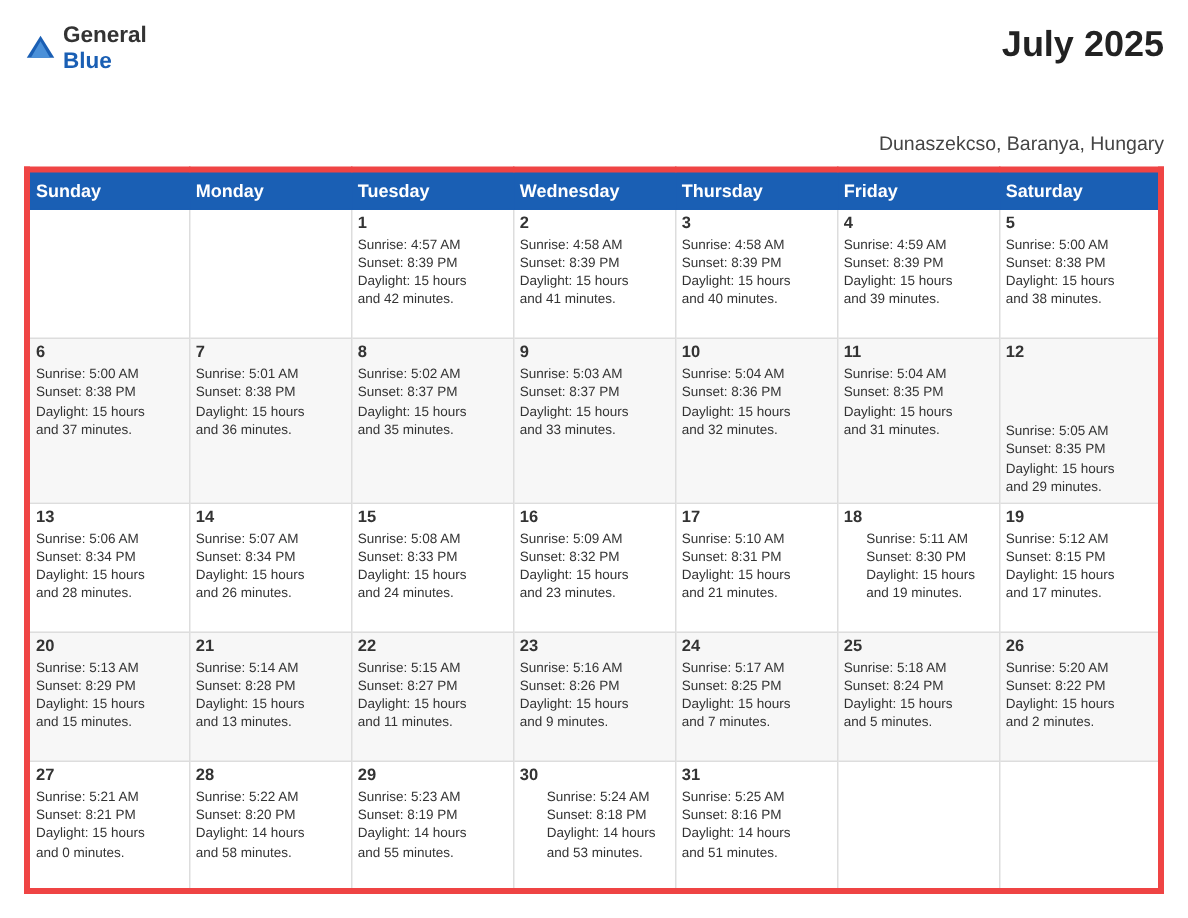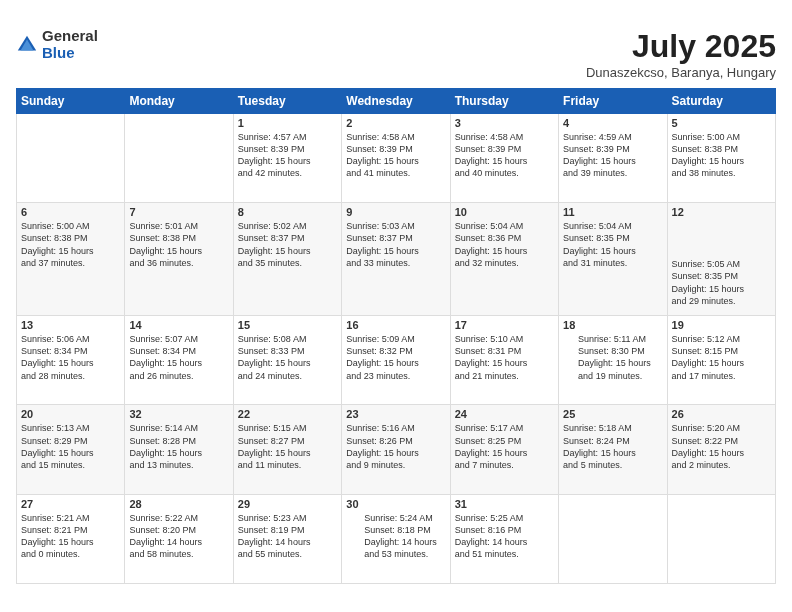--- a/index.html
+++ b/index.html
@@ -6,21 +6,21 @@
     body {
       width: 792px;
       height: 612px;
       font-family: Arial, sans-serif;
       background: #fff;
       overflow: hidden;
     }
     .page {
       width: 792px;
       height: 612px;
-      padding: 28px 16px;
+      padding: 16px 16px;
       display: flex;
       flex-direction: column;
     }
     .header {
       display: flex;
       justify-content: space-between;
       align-items: flex-start;
       margin-bottom: 8px;
     }
     .logo {
@@ -36,31 +36,32 @@
     .logo-general { color: #333; }
     .logo-blue { color: #1a5fb4; }
     .logo-icon {
       width: 22px;
       height: 22px;
     }
     .title-block {
       text-align: right;
     }
     .title-month {
-      font-size: 32px;
+      font-size: 24px;
       font-weight: bold;
       color: #222;
     }
     .title-location {
       font-size: 13px;
       color: #444;
+      margin-top: 44px;
     }
     .calendar {
       flex: 1;
-      border: 1px solid #ef4444;
+      border: 4px solid #ef4444;
       border-collapse: collapse;
       width: 100%;
       table-layout: fixed;
     }
     .calendar th {
       background-color: #1a5fb4;
       color: #fff;
       font-size: 12px;
       font-weight: bold;
       padding: 5px 4px;
@@ -271,21 +272,21 @@
         </tr>
         <tr>
           <td>
             <span class="day-number">20</span>
             <div class="cell-text" style="white-space: pre-line;">Sunrise: 5:13 AM
 Sunset: 8:29 PM
 Daylight: 15 hours
 and 15 minutes.</div>
           </td>
           <td>
-            <span class="day-number">32</span>
+            <span class="day-number">21</span>
             <div class="cell-text" style="white-space: pre-line;">Sunrise: 5:14 AM
 Sunset: 8:28 PM
 Daylight: 15 hours
 and 13 minutes.</div>
           </td>
           <td>
             <span class="day-number">22</span>
             <div class="cell-text" style="white-space: pre-line;">Sunrise: 5:15 AM
 Sunset: 8:27 PM
 Daylight: 15 hours

